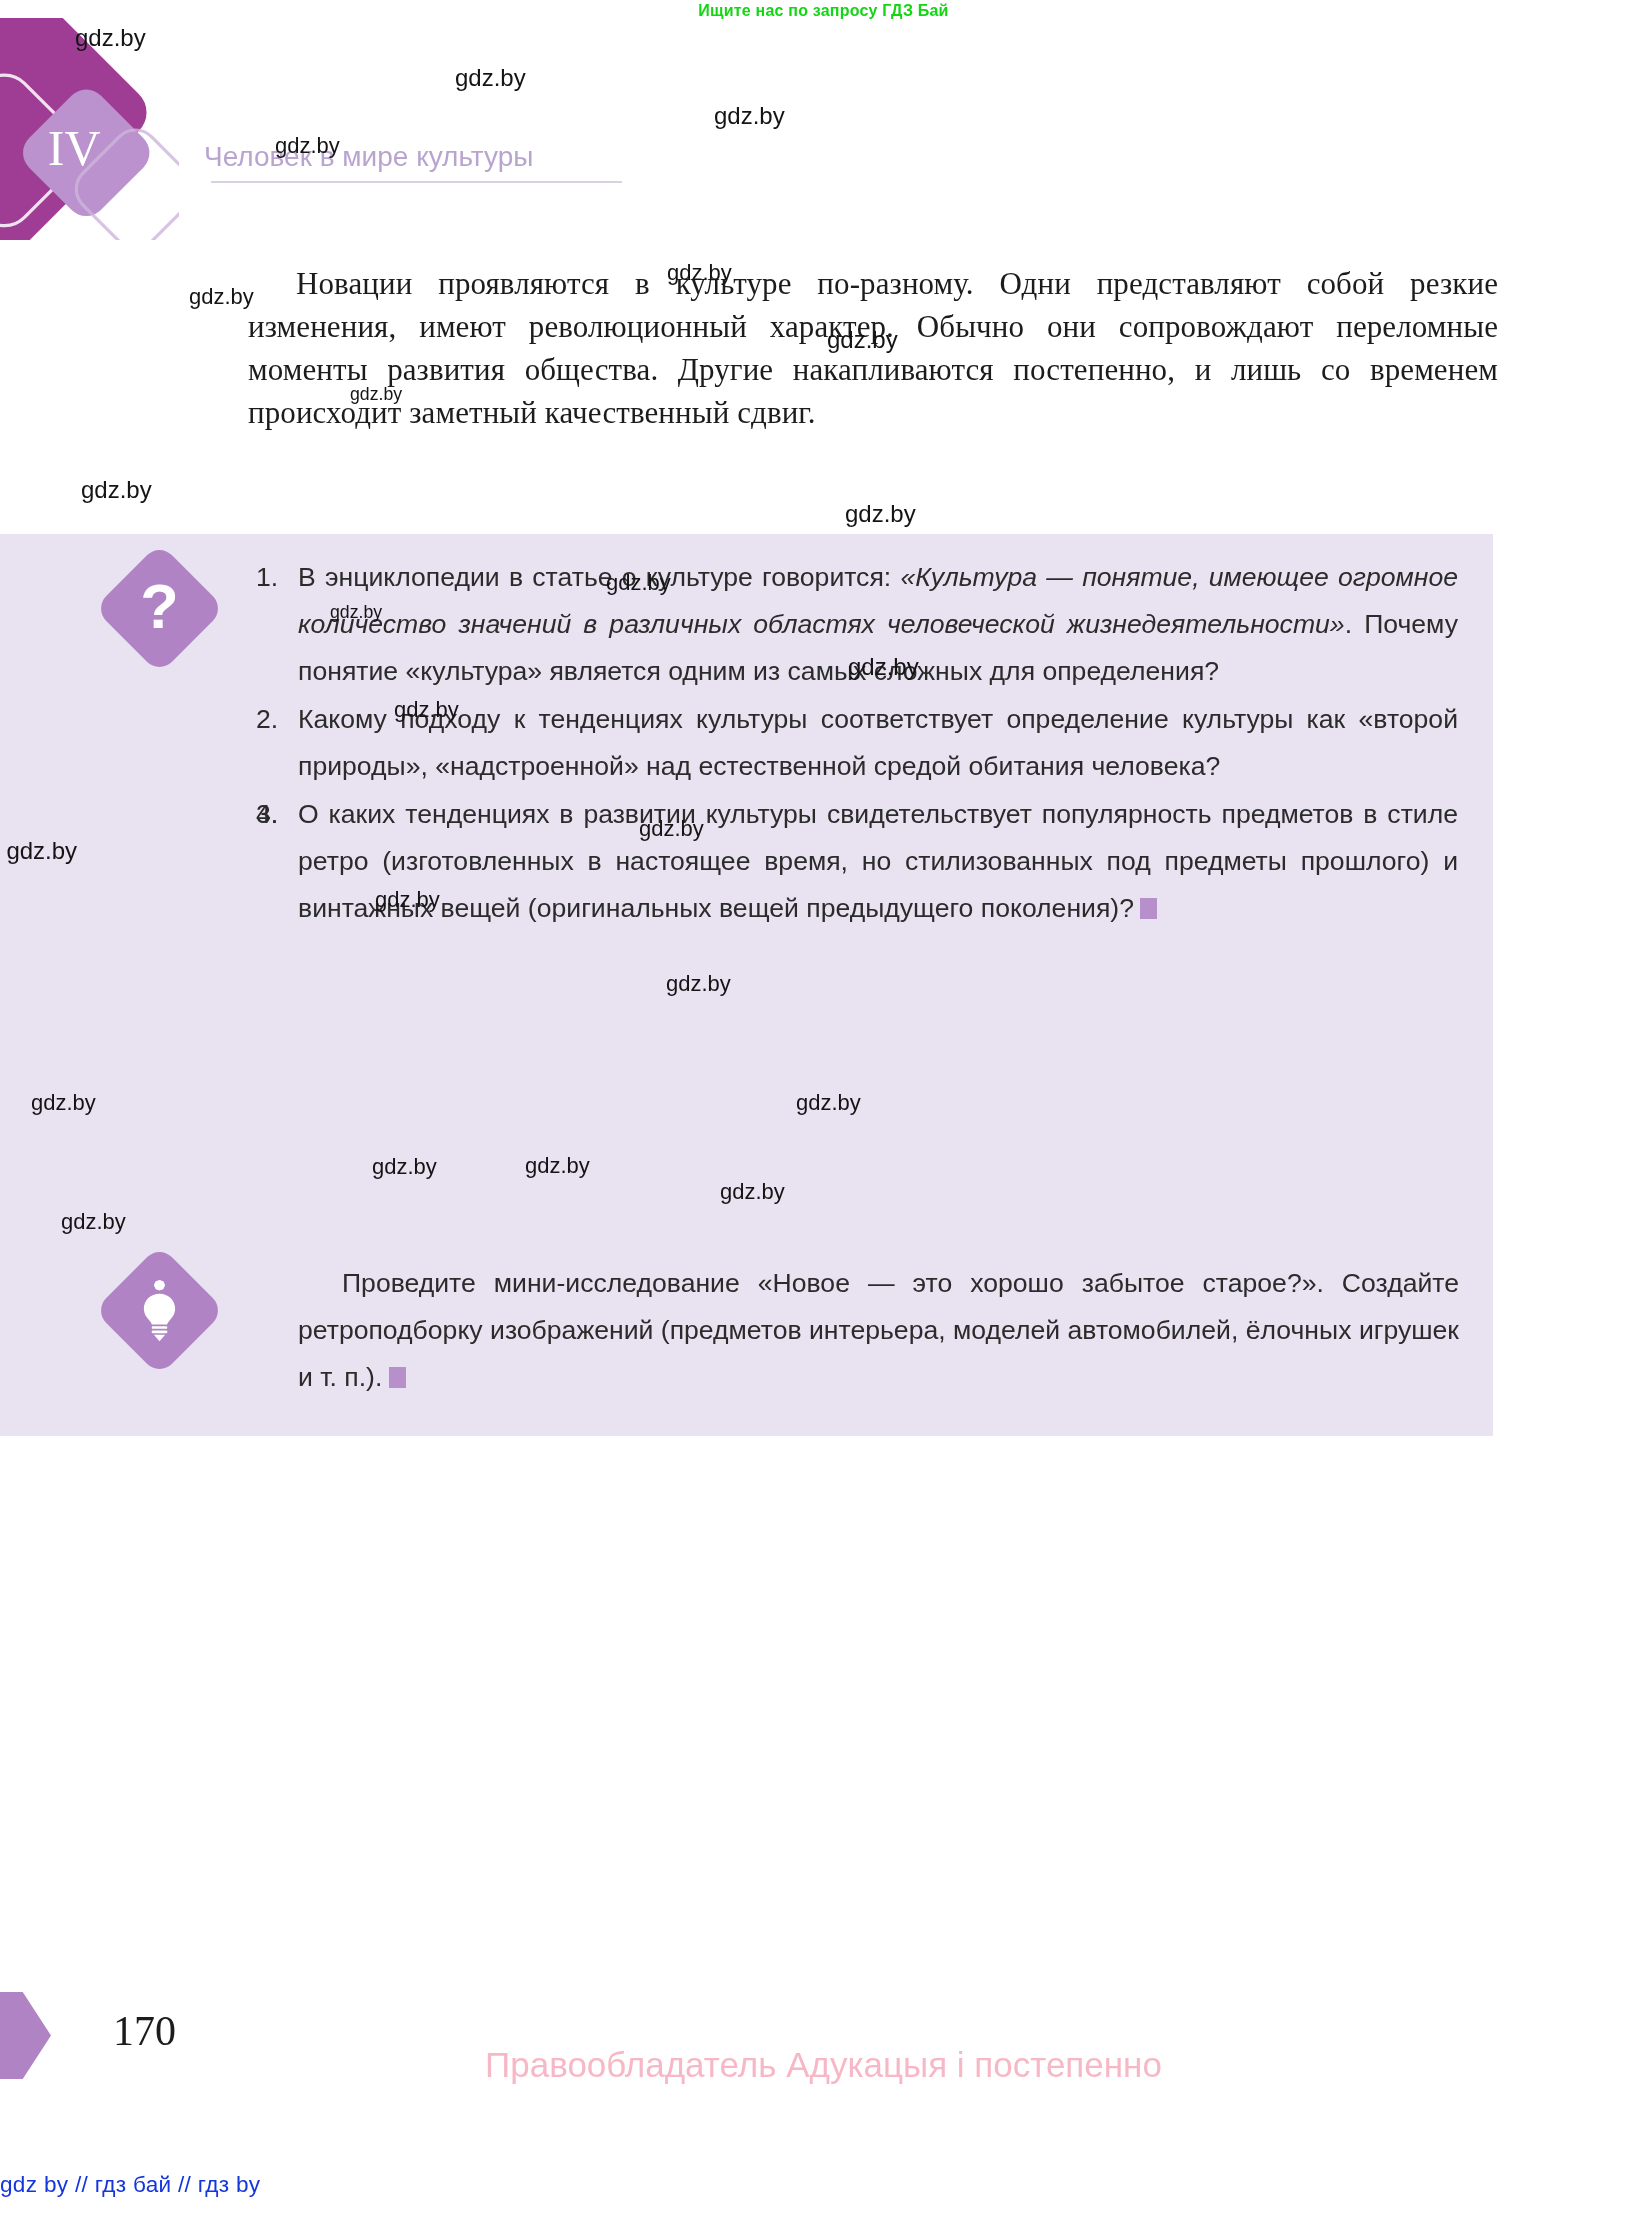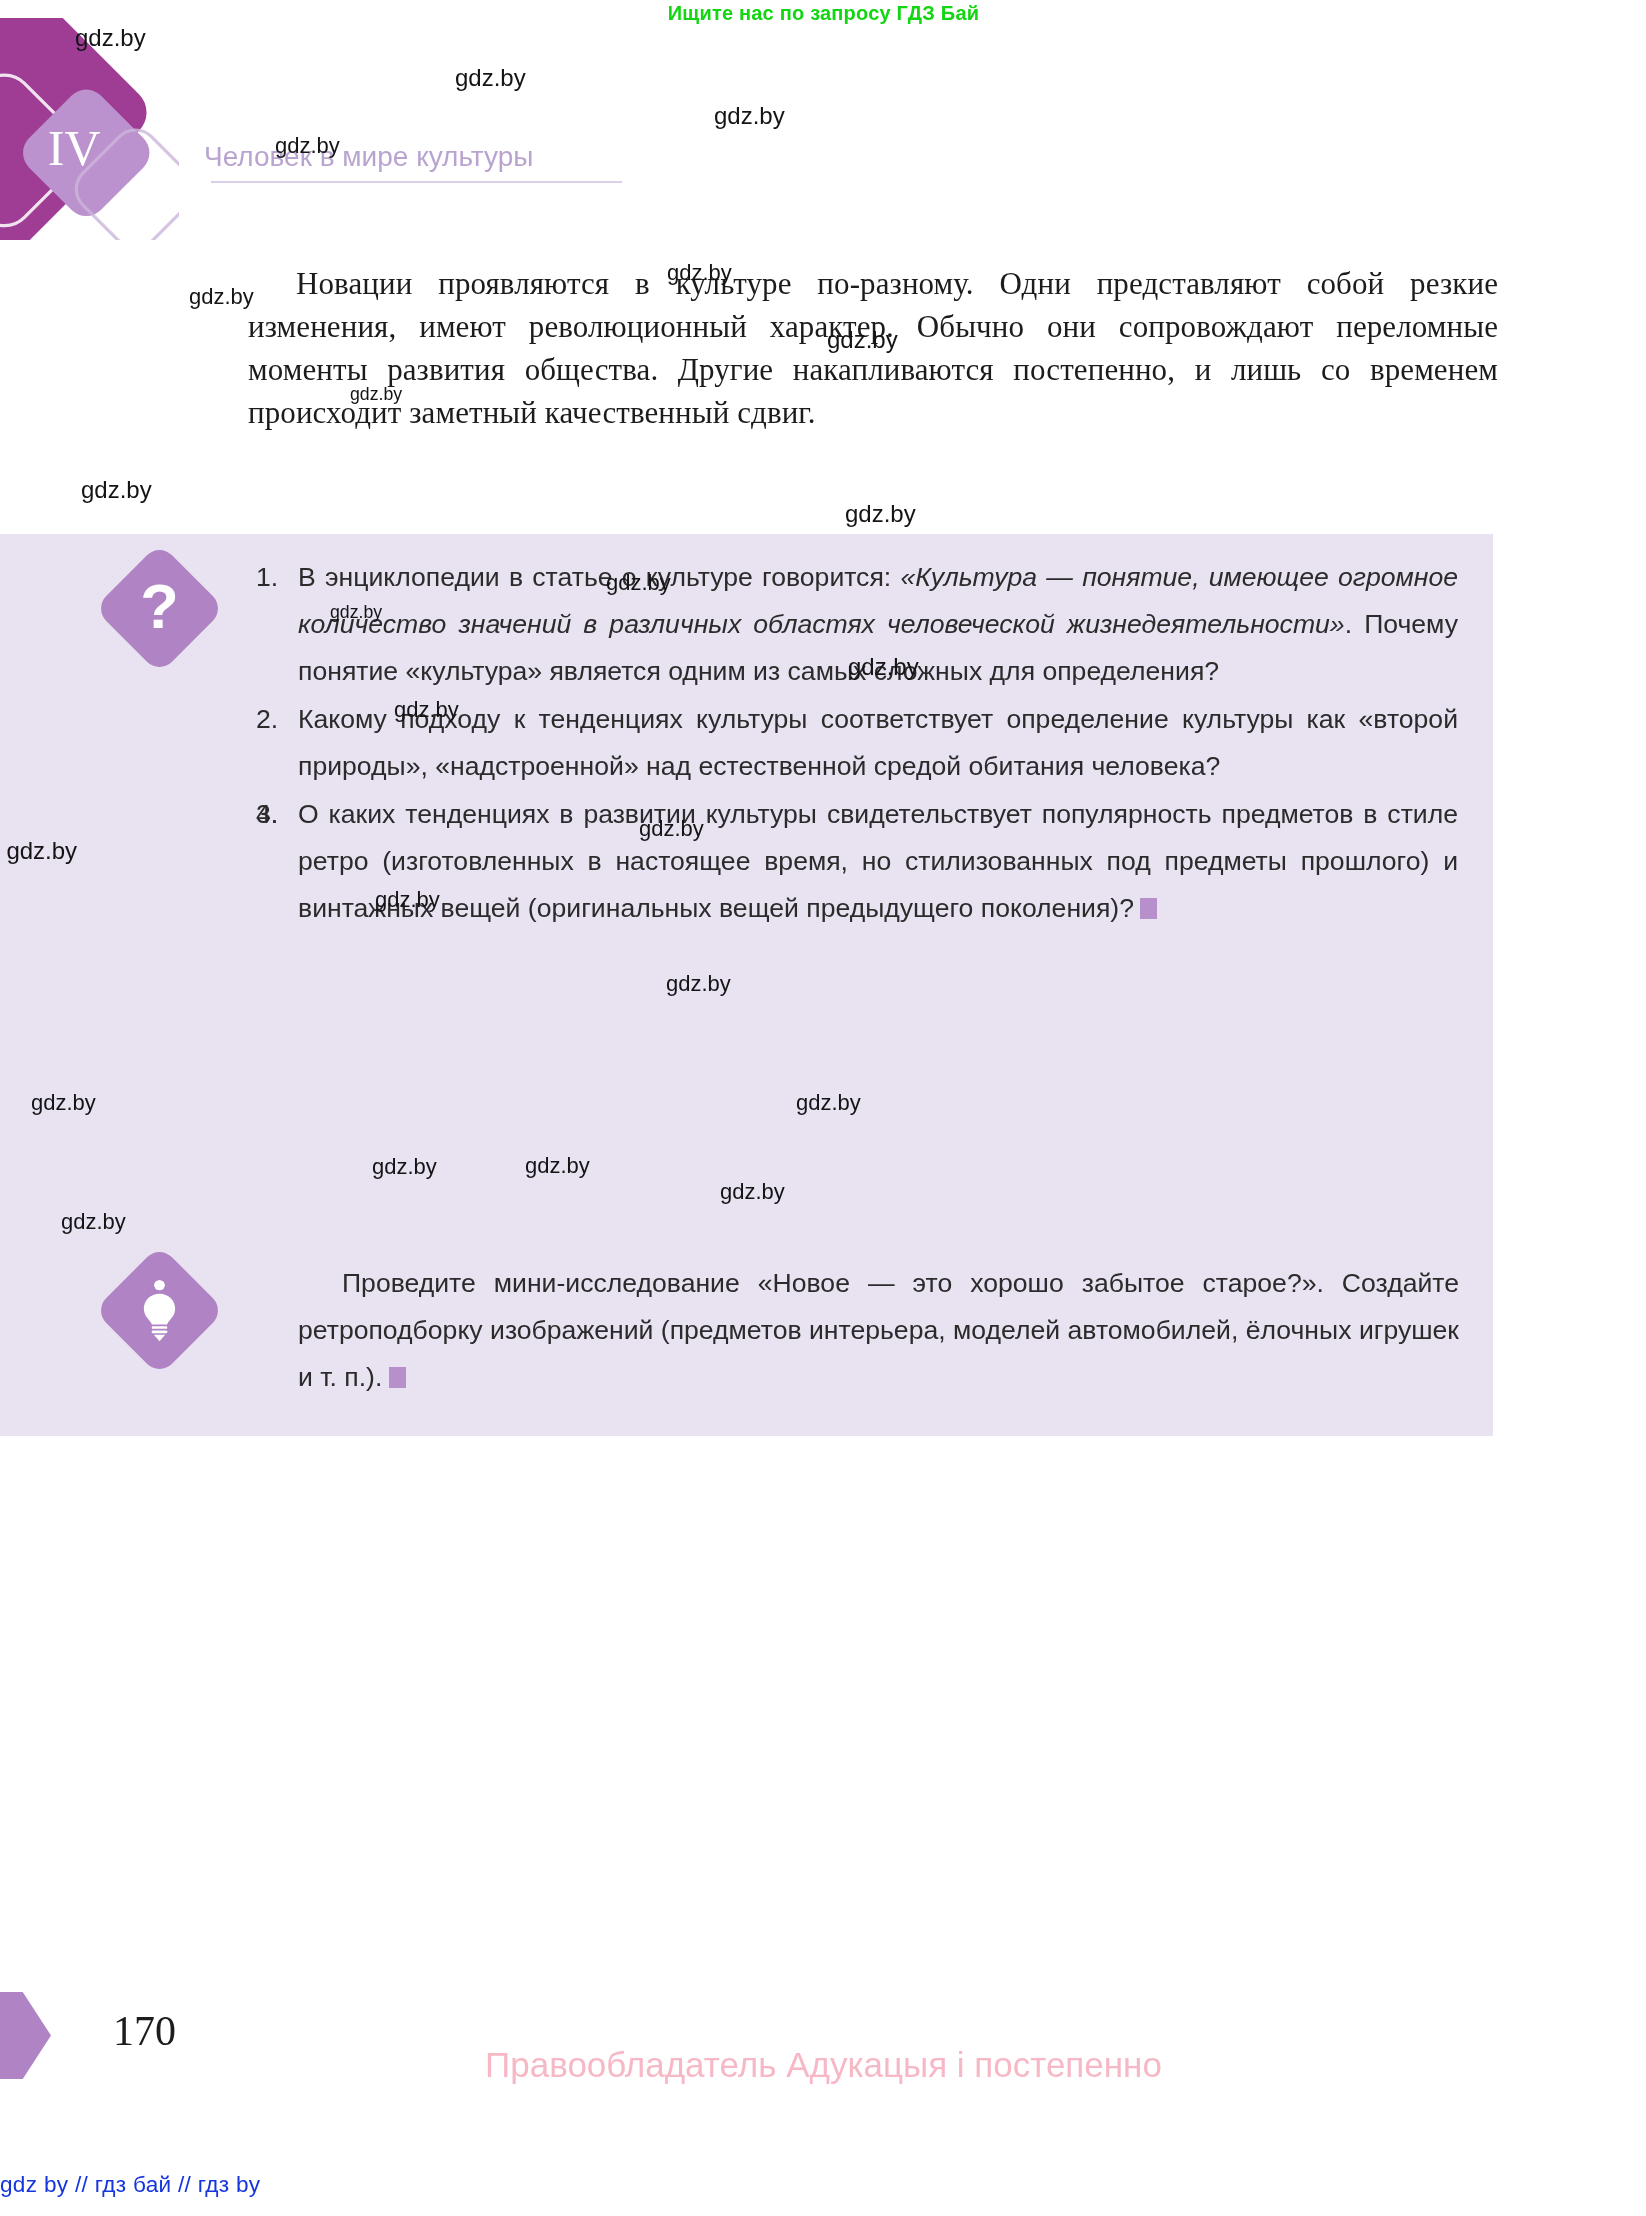--- a/index.html
+++ b/index.html
@@ -19,21 +19,21 @@
   }
 
   
   .promo-banner {
     position: absolute;
     top: 1.6px;
     left: 0;
     width: 1647px;
     text-align: center;
     color: #12d612;
-    font-size: 20px;
+    font-size: 16px;
     font-weight: bold;
     font-family: "Liberation Sans", sans-serif;
     letter-spacing: 0.2px;
   }
 
   
   .chapter-art {
     position: absolute;
     left: -63px;
     top: 17.7px;

